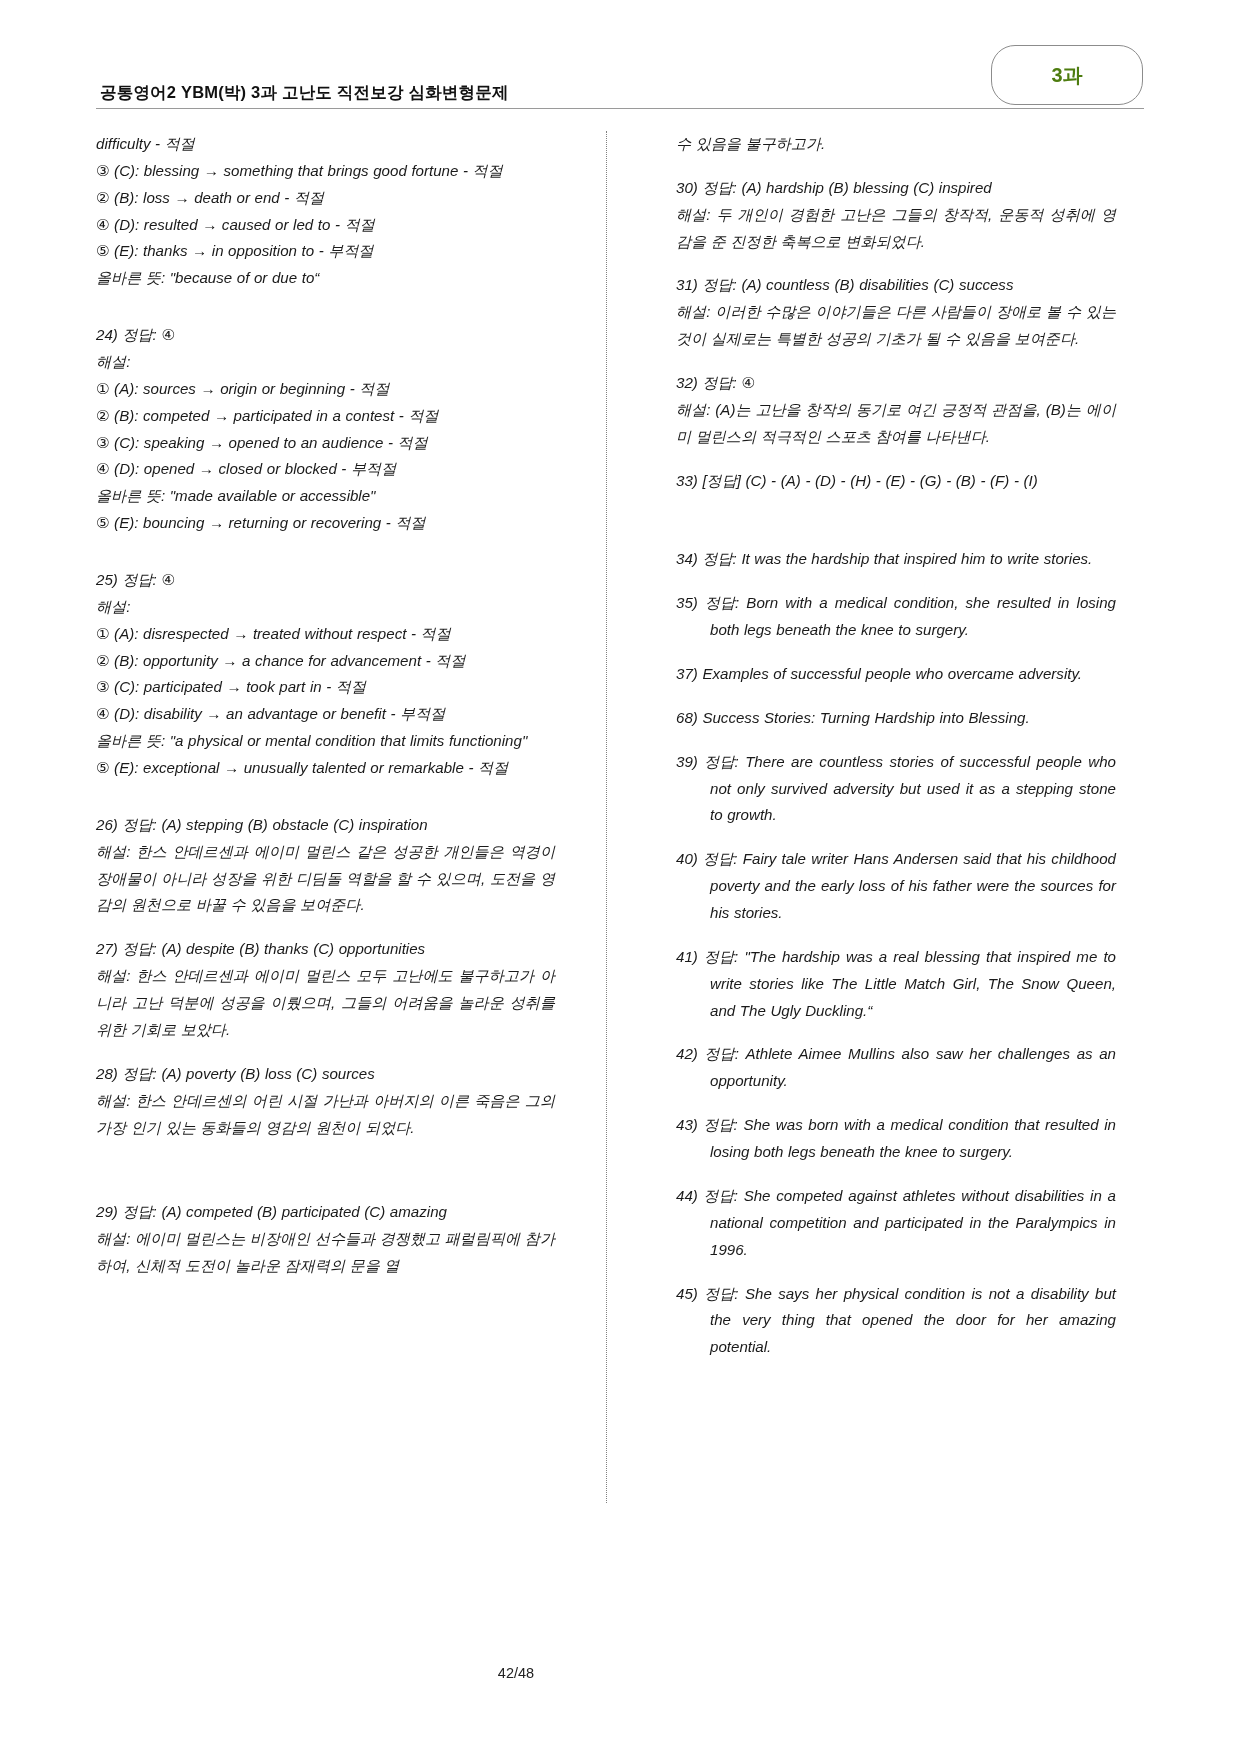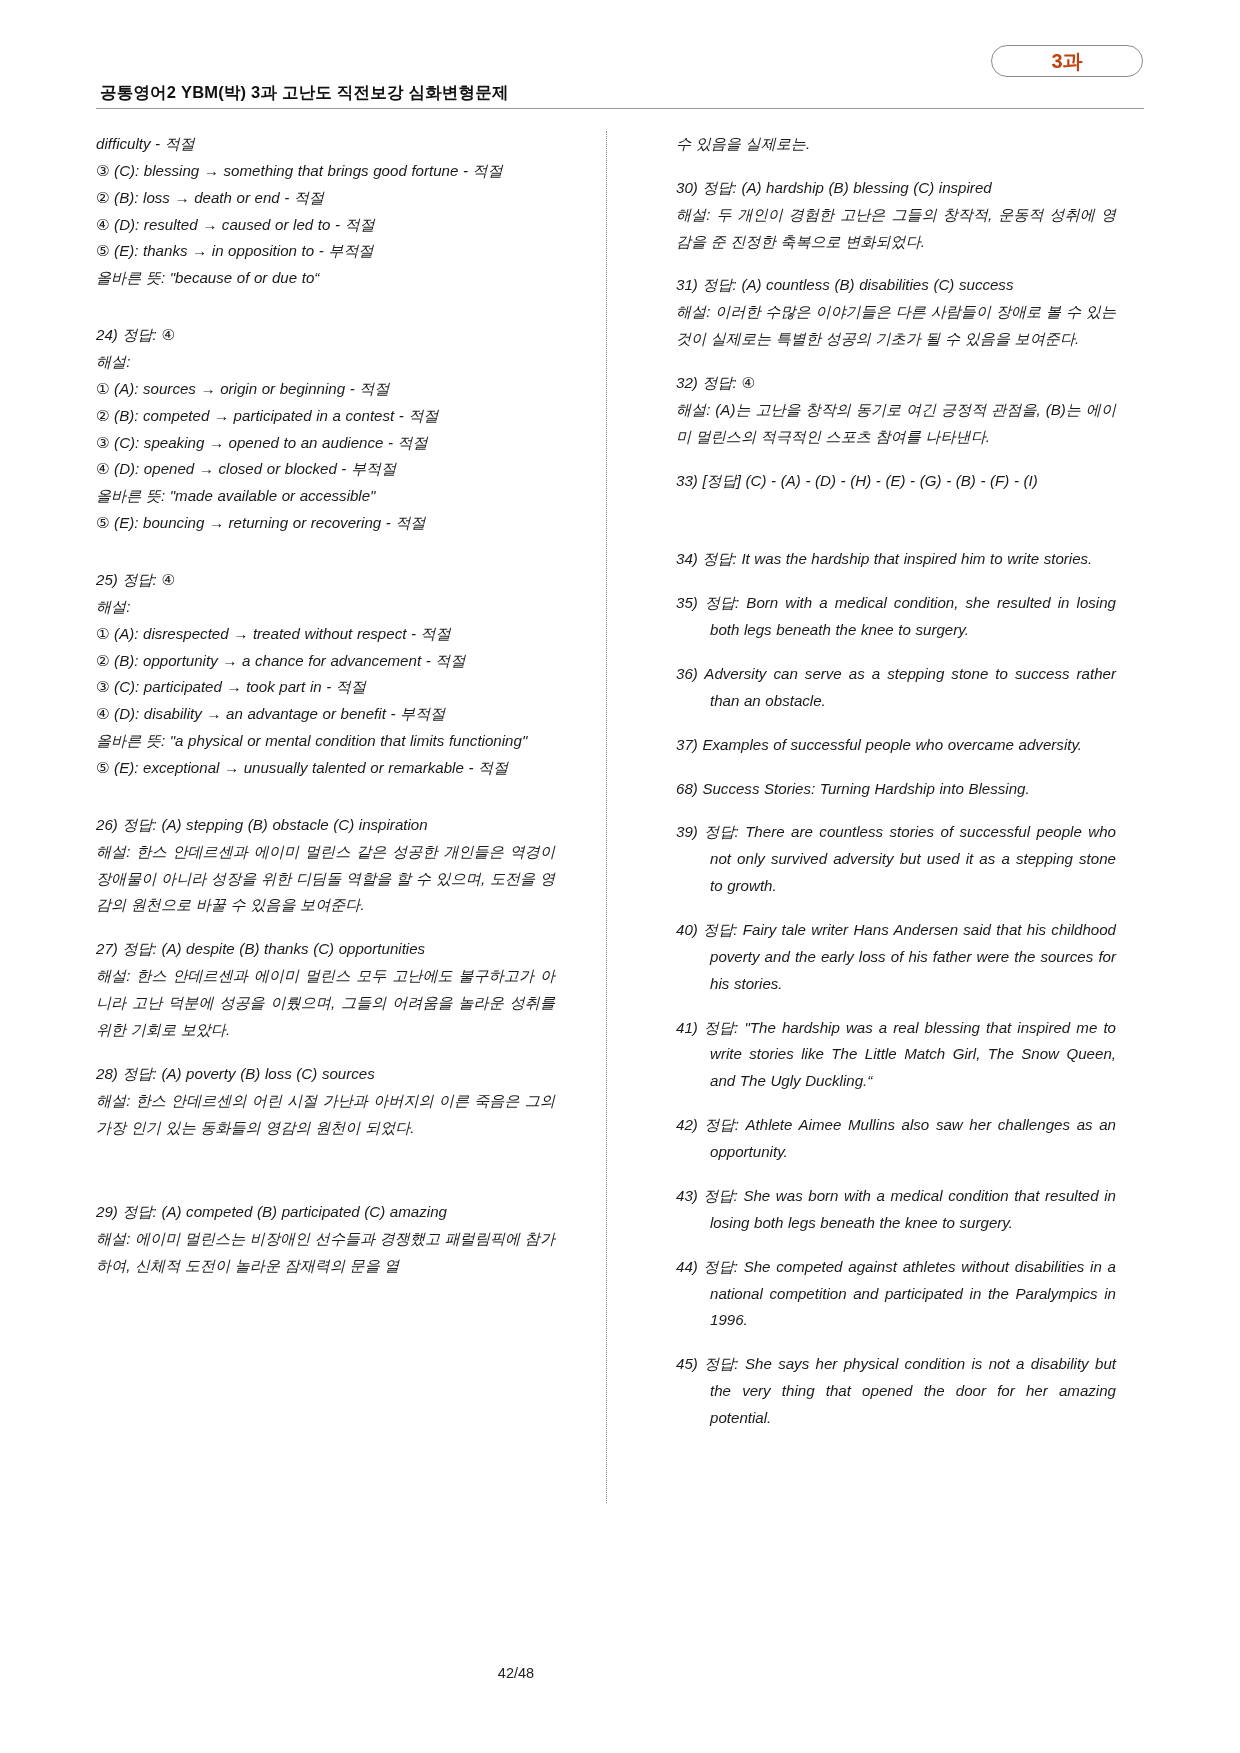--- a/index.html
+++ b/index.html
@@ -38,30 +38,30 @@
     font-weight: bold;
     letter-spacing: 0.2px;
     white-space: nowrap;
     color: #111;
   }
   .lesson-badge {
     position: absolute;
     right: 1px;
     top: -1px;
     width: 152px;
-    height: 32px;
+    height: 60px;
     border: 1.3px solid #8c8c8c;
     border-radius: 24px;
     background: #fff;
     display: flex;
     align-items: center;
     justify-content: center;
     font-size: 20px;
     font-weight: bold;
-    color: #c2410c;
+    color: #4d7c0f;
     box-sizing: border-box;
   }
   .header-rule {
     border: 0;
     border-top: 1.1px solid #9a9a9a;
     margin: 0;
     width: 100%;
   }
 
   
@@ -174,21 +174,21 @@
           <span class="ln">해설: 한스 안데르센의 어린 시절 가난과 아버지의 이른 죽음은 그의 가장 인기 있는 동화들의 영감의 원천이 되었다.</span>
         </p>
         <p class="blk tight">
           <span class="ln">29) 정답: (A) competed (B) participated (C) amazing</span>
           <span class="ln">해설: 에이미 멀린스는 비장애인 선수들과 경쟁했고 패럴림픽에 참가하여, 신체적 도전이 놀라운 잠재력의 문을 열</span>
         </p>
       </div>
     <div class="col-divider"></div>
     <div class="col col-right" id="col-right">
         <p class="blk">
-          <span class="ln">수 있음을 실제로는.</span>
+          <span class="ln">수 있음을 불구하고가.</span>
         </p>
         <p class="blk">
           <span class="ln">30) 정답: (A) hardship (B) blessing (C) inspired</span>
           <span class="ln">해설: 두 개인이 경험한 고난은 그들의 창작적, 운동적 성취에 영감을 준 진정한 축복으로 변화되었다.</span>
         </p>
         <p class="blk">
           <span class="ln">31) 정답: (A) countless (B) disabilities (C) success</span>
           <span class="ln">해설: 이러한 수많은 이야기들은 다른 사람들이 장애로 볼 수 있는 것이 실제로는 특별한 성공의 기초가 될 수 있음을 보여준다.</span>
         </p>
         <p class="blk">
@@ -198,23 +198,20 @@
         <p class="blk hang gap-xl">
           <span class="ln">33) [정답] (C) - (A) - (D) - (H) - (E) - (G) - (B) - (F) - (I)</span>
         </p>
         <p class="blk hang">
           <span class="ln">34) 정답: It was the hardship that inspired him to write stories.</span>
         </p>
         <p class="blk hang">
           <span class="ln">35) 정답: Born with a medical condition, she resulted in losing both legs beneath the knee to surgery.</span>
         </p>
         <p class="blk hang">
-          <span class="ln">36) Adversity can serve as a stepping stone to success rather than an obstacle.</span>
-        </p>
-        <p class="blk hang">
           <span class="ln">37) Examples of successful people who overcame adversity.</span>
         </p>
         <p class="blk hang">
           <span class="ln">68) Success Stories: Turning Hardship into Blessing.</span>
         </p>
         <p class="blk hang">
           <span class="ln">39) 정답: There are countless stories of successful people who not only survived adversity but used it as a stepping stone to growth.</span>
         </p>
         <p class="blk hang">
           <span class="ln">40) 정답: Fairy tale writer Hans Andersen said that his childhood poverty and the early loss of his father were the sources for his stories.</span>

